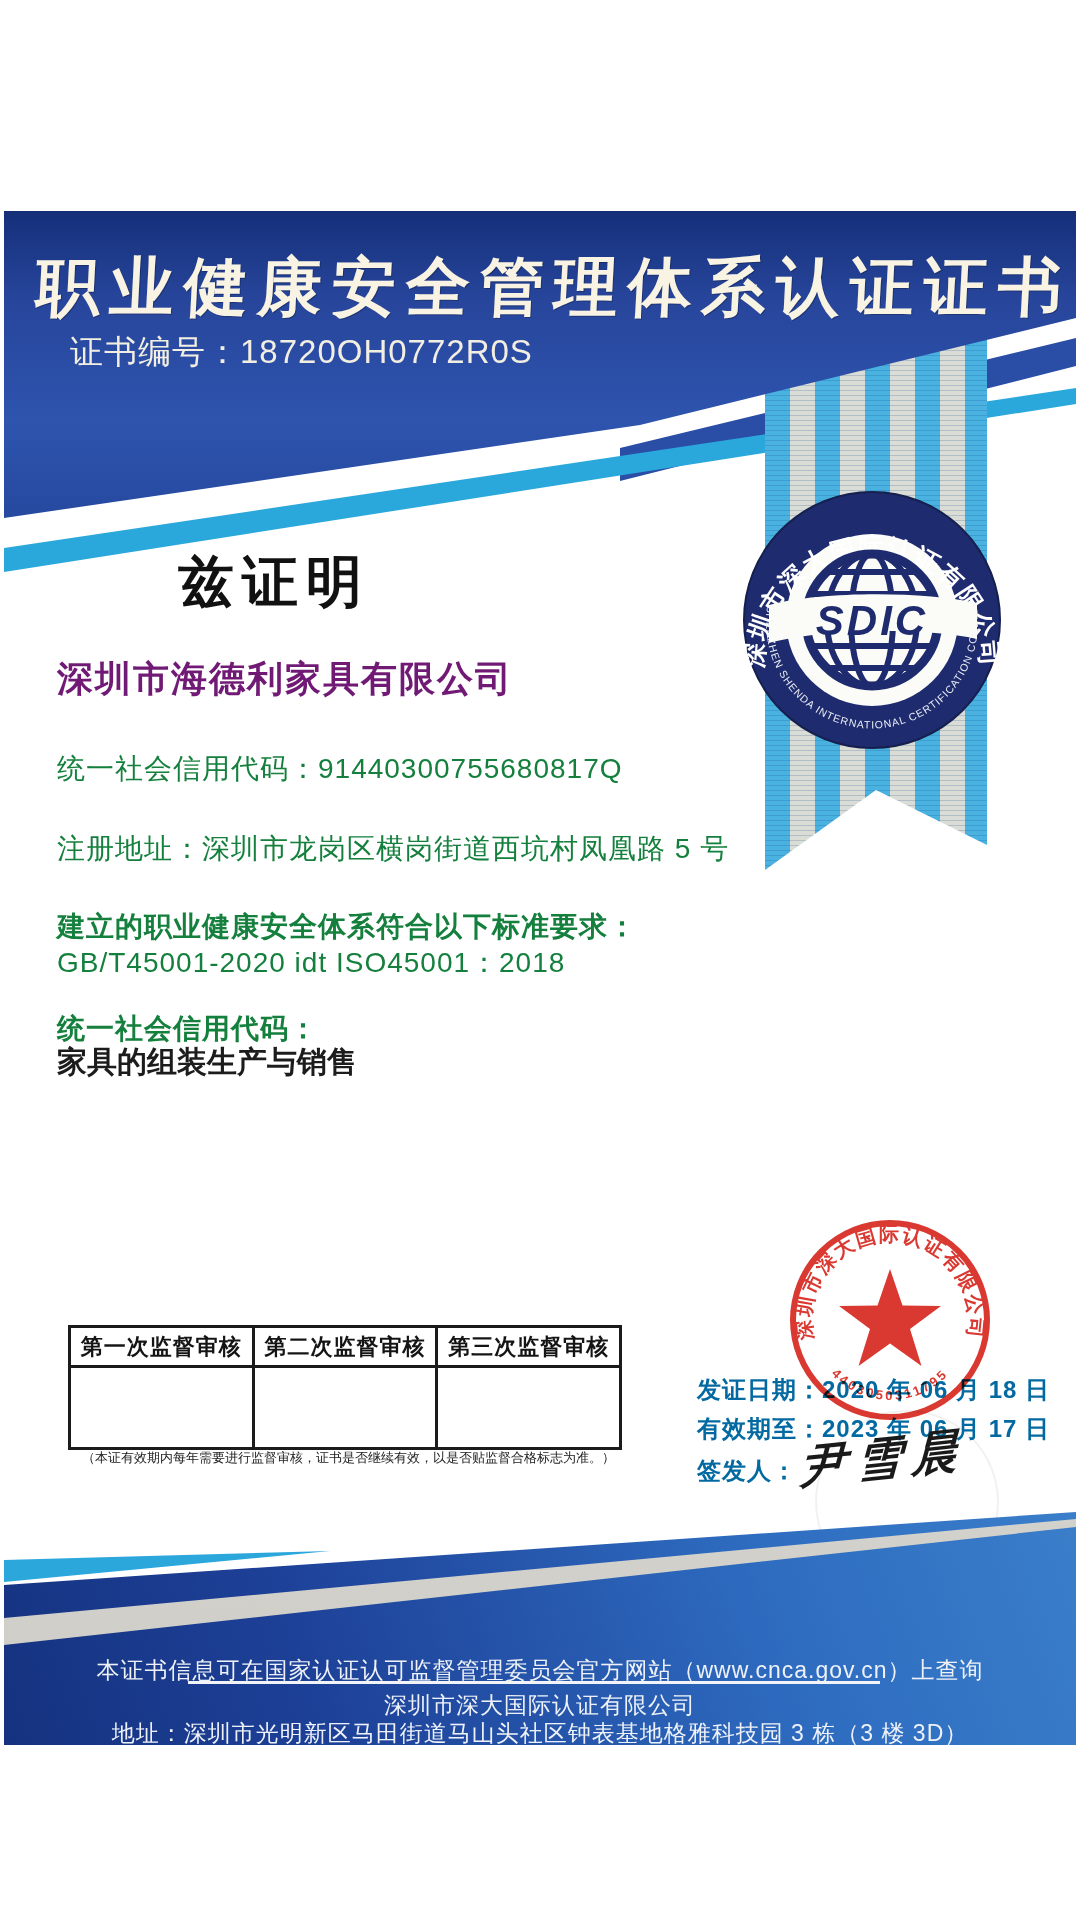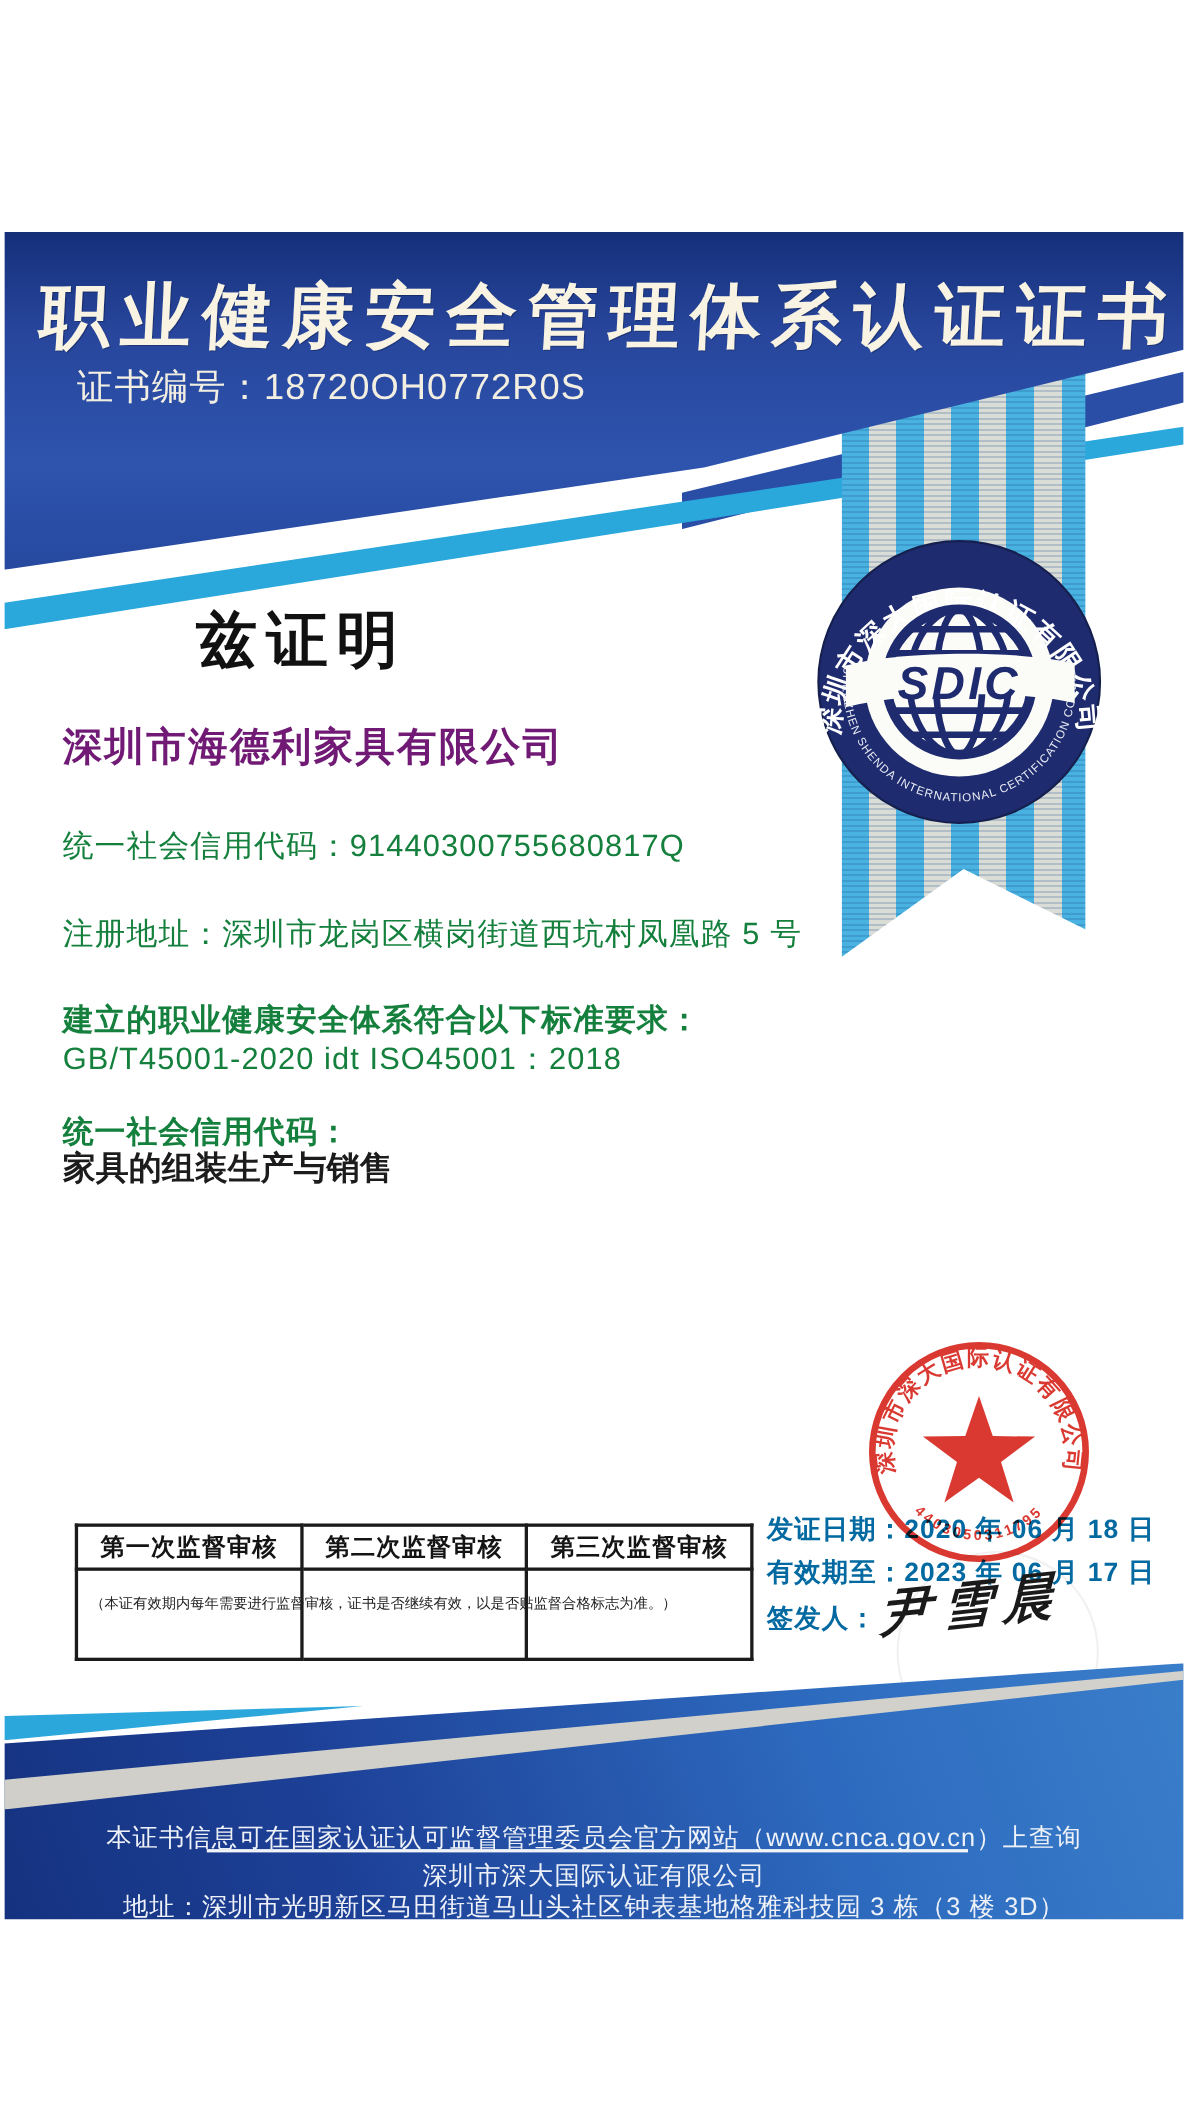--- a/index.html
+++ b/index.html
@@ -34,21 +34,21 @@
   #statement{left:178px;top:545px;z-index:3;font-size:56px;font-weight:700;letter-spacing:8px;color:#111;}
   #company{left:57px;top:655px;z-index:3;font-size:36px;font-weight:700;letter-spacing:2px;color:#701a75;}
   #credit{left:57px;top:750px;}
   #regaddr{left:57px;top:830px;}
   #std-intro{left:57px;top:908px;font-weight:700;}
   #std-code{left:57px;top:944px;}
   #scope-intro{left:57px;top:1010px;font-weight:700;}
   #scope-text{left:57px;top:1042px;font-size:30px;font-weight:700;}
 
   
-  #audit-table{left:68px;top:1385px;width:617px;z-index:3;border-collapse:collapse;table-layout:fixed;}
+  #audit-table{left:68px;top:1325px;width:554px;z-index:3;border-collapse:collapse;table-layout:fixed;}
   #audit-table th,#audit-table td{border:3px solid #1b1b1b;}
   #audit-table th{height:33px;font-size:22px;font-weight:700;color:#141414;letter-spacing:1px;padding:2px 0;}
   #audit-table td{height:77px;}
   #table-note{left:68px;top:1449px;width:561px;z-index:3;text-align:center;font-size:13px;color:#222;}
 
   
   .issue-line{z-index:3;font-size:24px;font-weight:600;color:#0369a1;letter-spacing:1px;}
   #issue-date{left:697px;top:1374px;}
   #valid-date{left:697px;top:1413px;}
   #signer{left:697px;top:1455px;}

